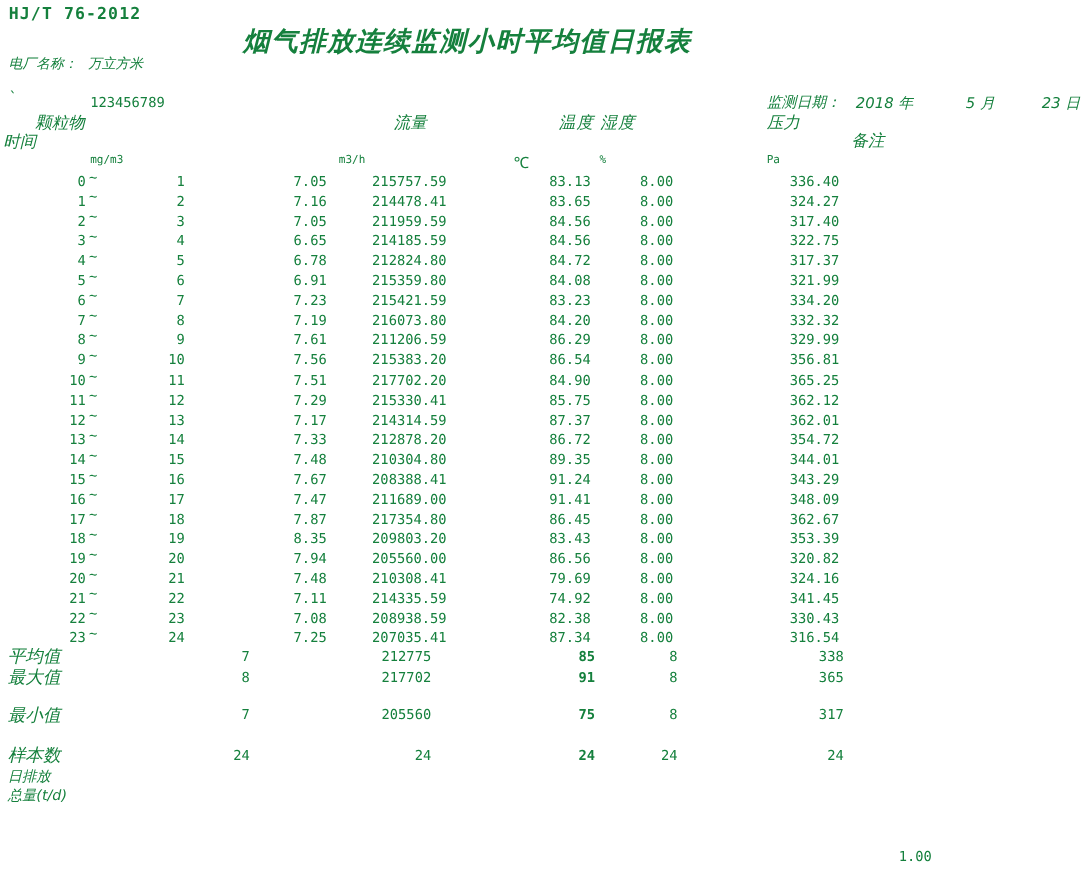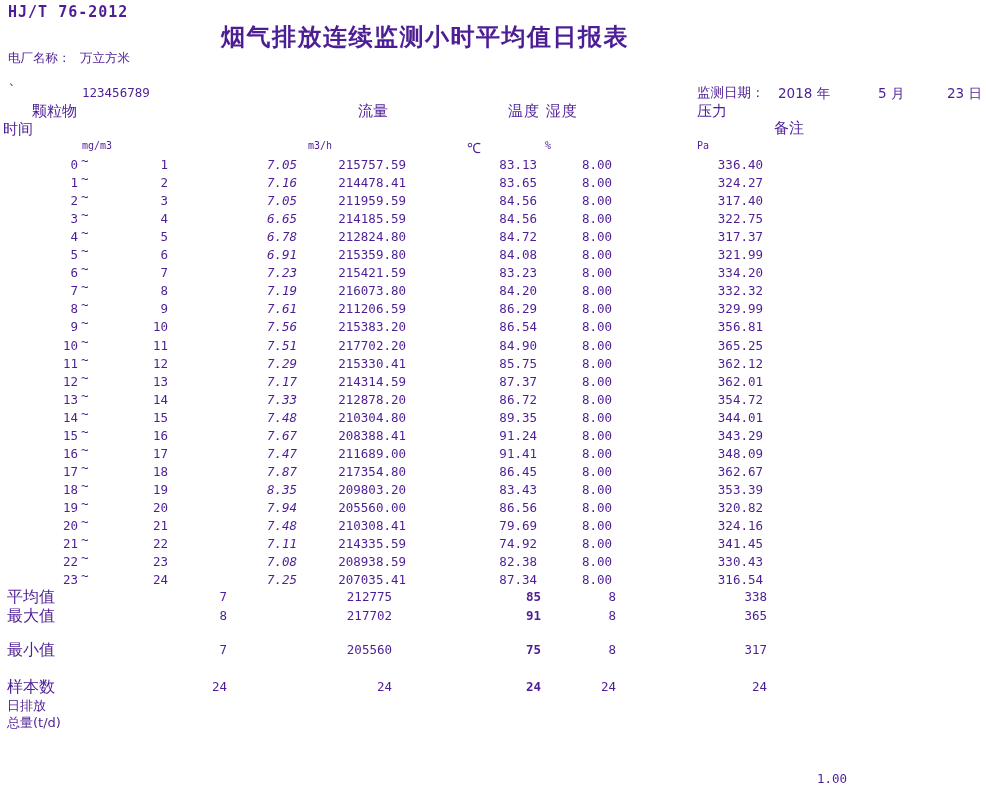--- a/index.html
+++ b/index.html
@@ -1,25 +1,25 @@
 <!DOCTYPE html>
 <html><head>
 <meta charset="utf-8">
 <style>
   html,body{margin:0;padding:0;background:#fff;}
   #page{
     position:relative;
     width:986px;height:790px;
     background:#ffffff;
-    color:#4c1d95;
+    color:#15803d;
     font-family:"DejaVu Sans Mono","Liberation Mono",monospace;
     overflow:hidden;
   }
   .abs{position:absolute;white-space:pre;}
-  .cjk{font-family:"DejaVu Sans","Liberation Sans",sans-serif;}
+  .cjk{font-family:"DejaVu Sans","Liberation Sans",sans-serif;font-style:italic;}
   #std{left:8px;top:3px;font-size:15px;font-weight:bold;letter-spacing:1px;}
   #title{left:0;top:21px;width:850px;text-align:center;font-size:24px;font-weight:bold;letter-spacing:1.5px;}
   #plant-label{left:8px;top:50px;font-size:12.5px;}
   #plant-name{left:80px;top:50px;font-size:12.5px;}
   #tick{left:8px;top:82px;font-size:13px;}
   #serial{left:82px;top:85px;font-size:12.5px;}
   #date-label{left:697px;top:84px;font-size:13.5px;}
   #date-year{left:778px;top:85px;font-size:13.5px;}
   #date-month{left:878px;top:85px;font-size:13.5px;}
   #date-day{left:947px;top:85px;font-size:13.5px;}
@@ -35,21 +35,21 @@
   #unit-flow{left:308px;}
   #unit-temp{left:467px;font-size:14px;top:138px;}
   #unit-hum{left:545px;}
   #unit-press{left:697px;}
   
   .hrow{position:absolute;left:0;width:986px;height:18px;font-size:12.5px;line-height:14px;}
   .cell{position:absolute;top:0;text-align:right;white-space:pre;}
   .c-from{left:0;width:78px;}
   .c-tilde{left:81px;width:14px;top:-4px;text-align:left;}
   .c-to{left:110px;width:58px;}
-  .c-pm{left:230px;width:67px;font-style:italic;}
+  .c-pm{left:230px;width:67px;}
   .c-flow{left:311px;width:95px;}
   .c-temp{left:477px;width:60px;}
   .c-hum{left:557px;width:55px;}
   .c-press{left:688px;width:75px;}
   
   .srow{position:absolute;left:0;width:986px;height:18px;font-size:12.5px;line-height:14px;}
   .s-label{position:absolute;left:7px;top:0;font-size:16px;text-align:left;white-space:pre;}
   .s-pm{left:160px;width:67px;}
   .s-flow{left:297px;width:95px;}
   .s-temp{left:481px;width:60px;font-weight:bold;}

